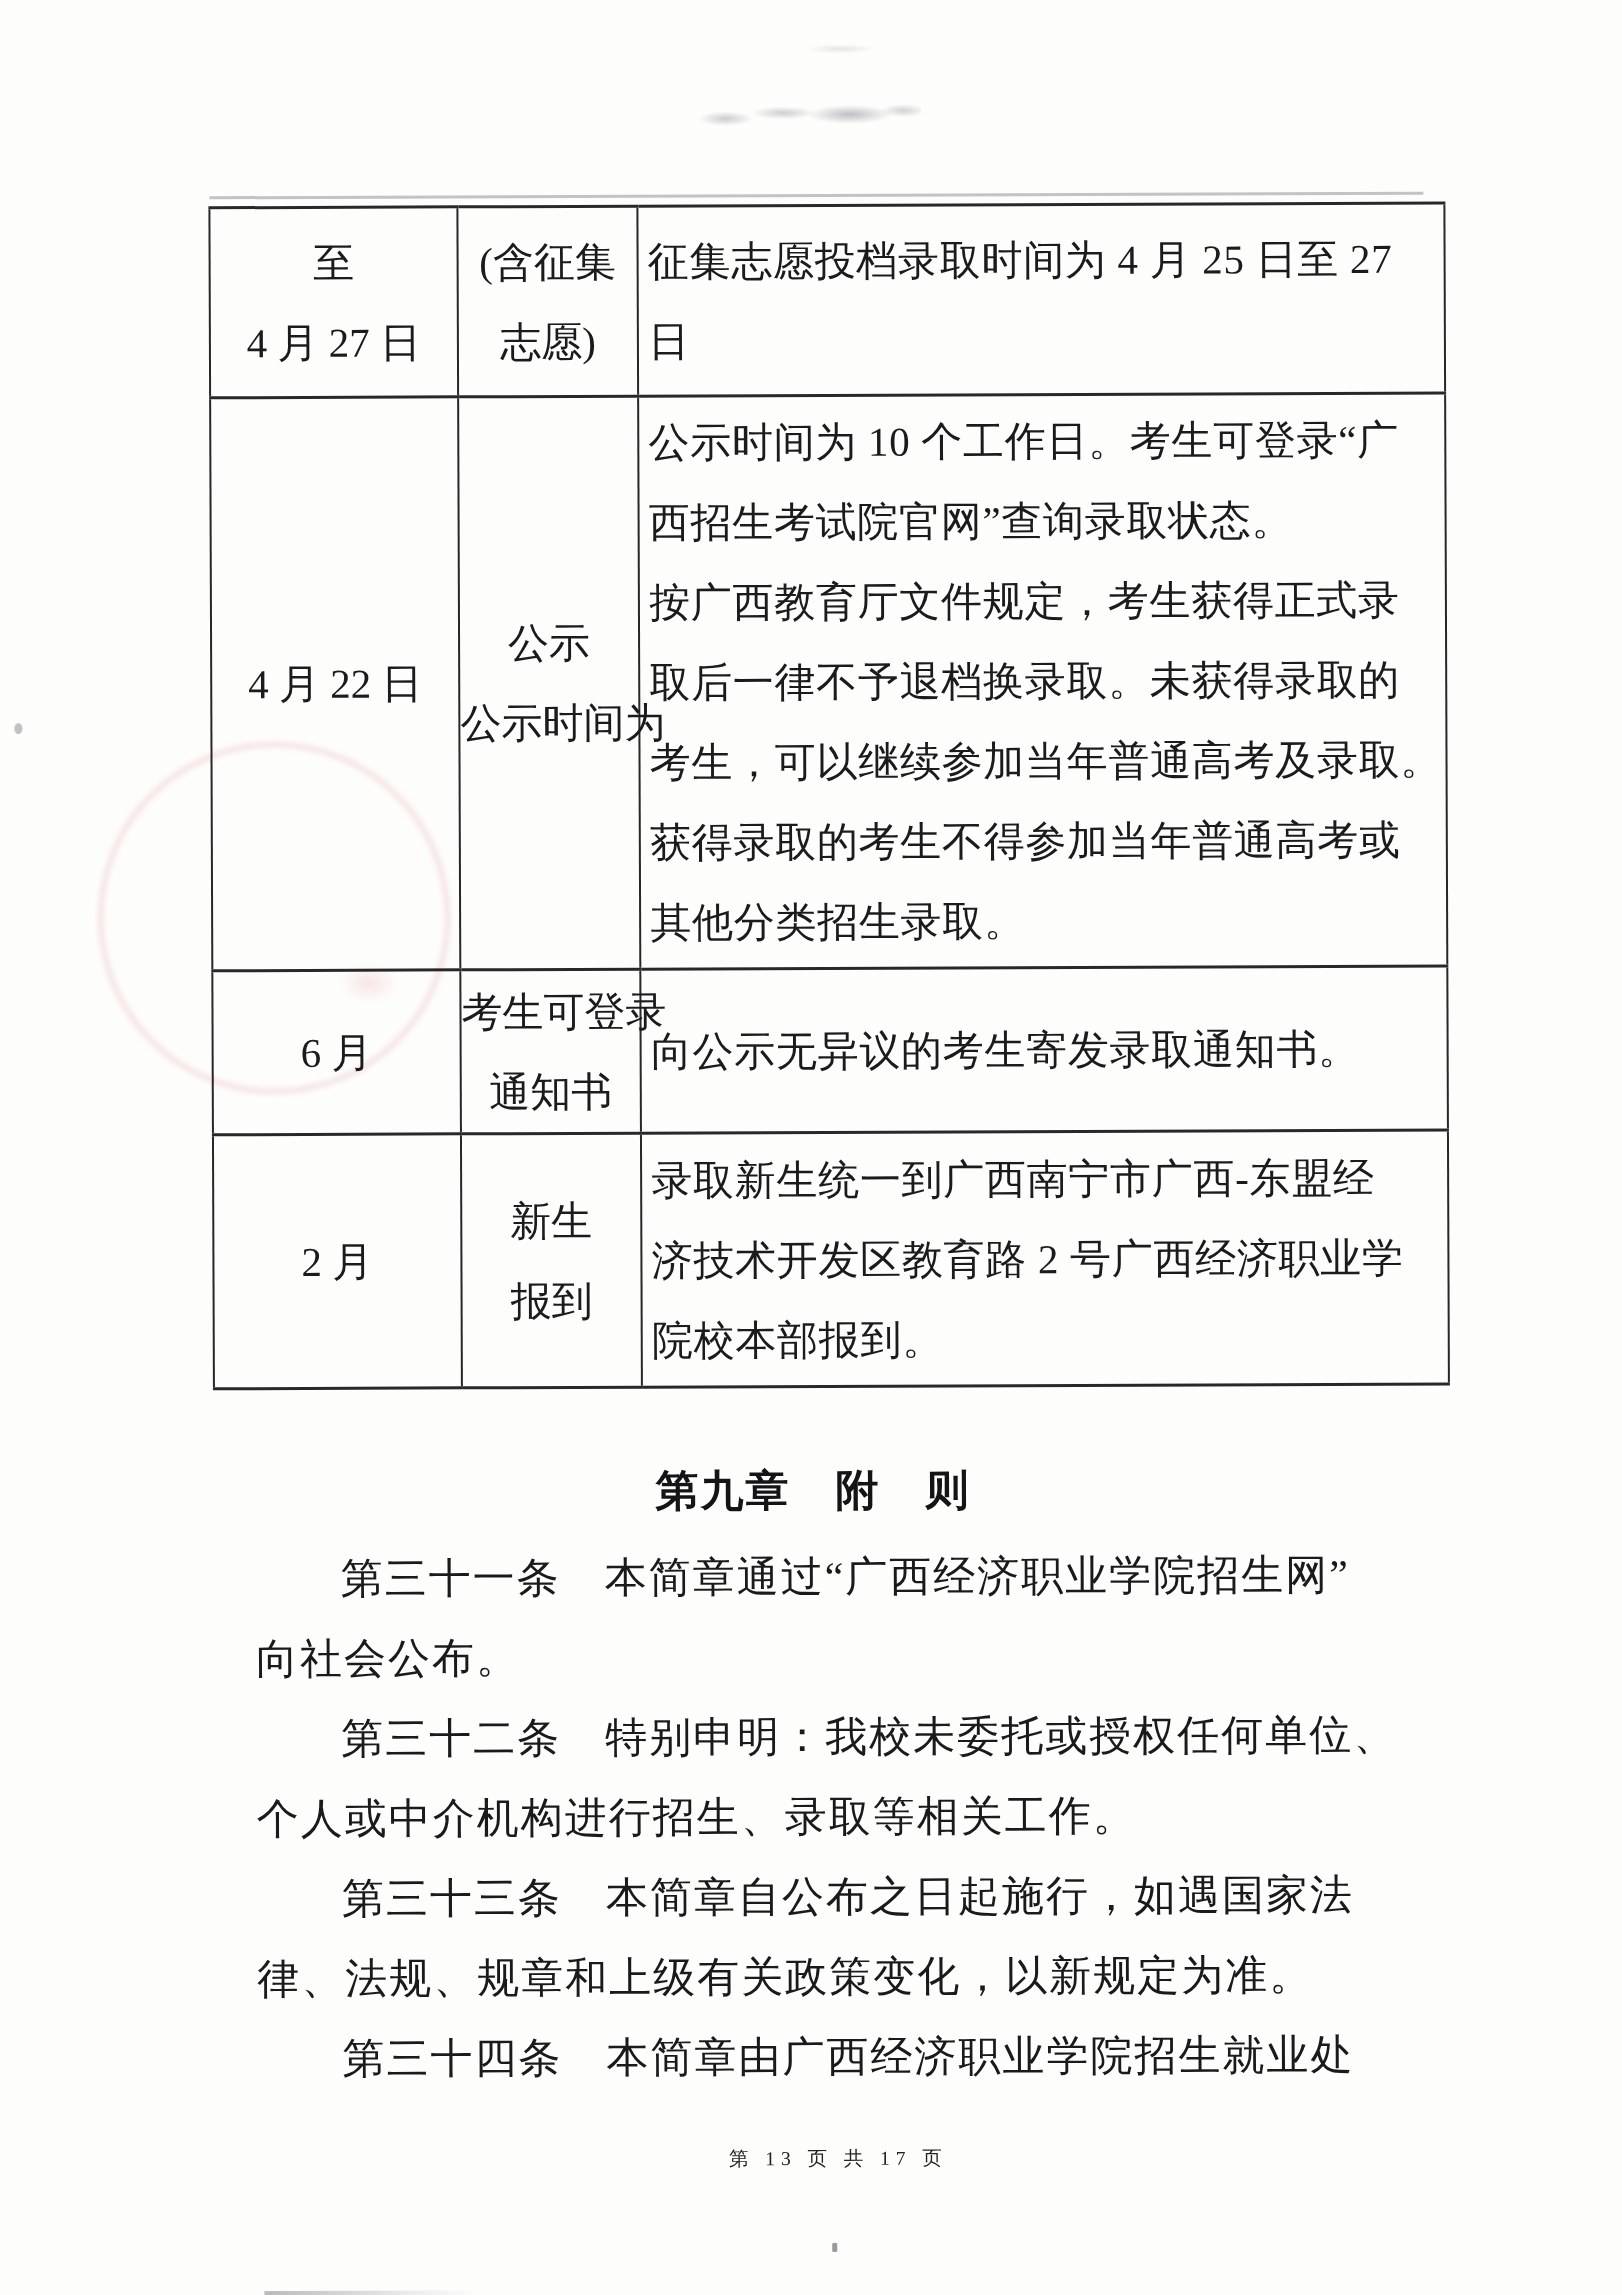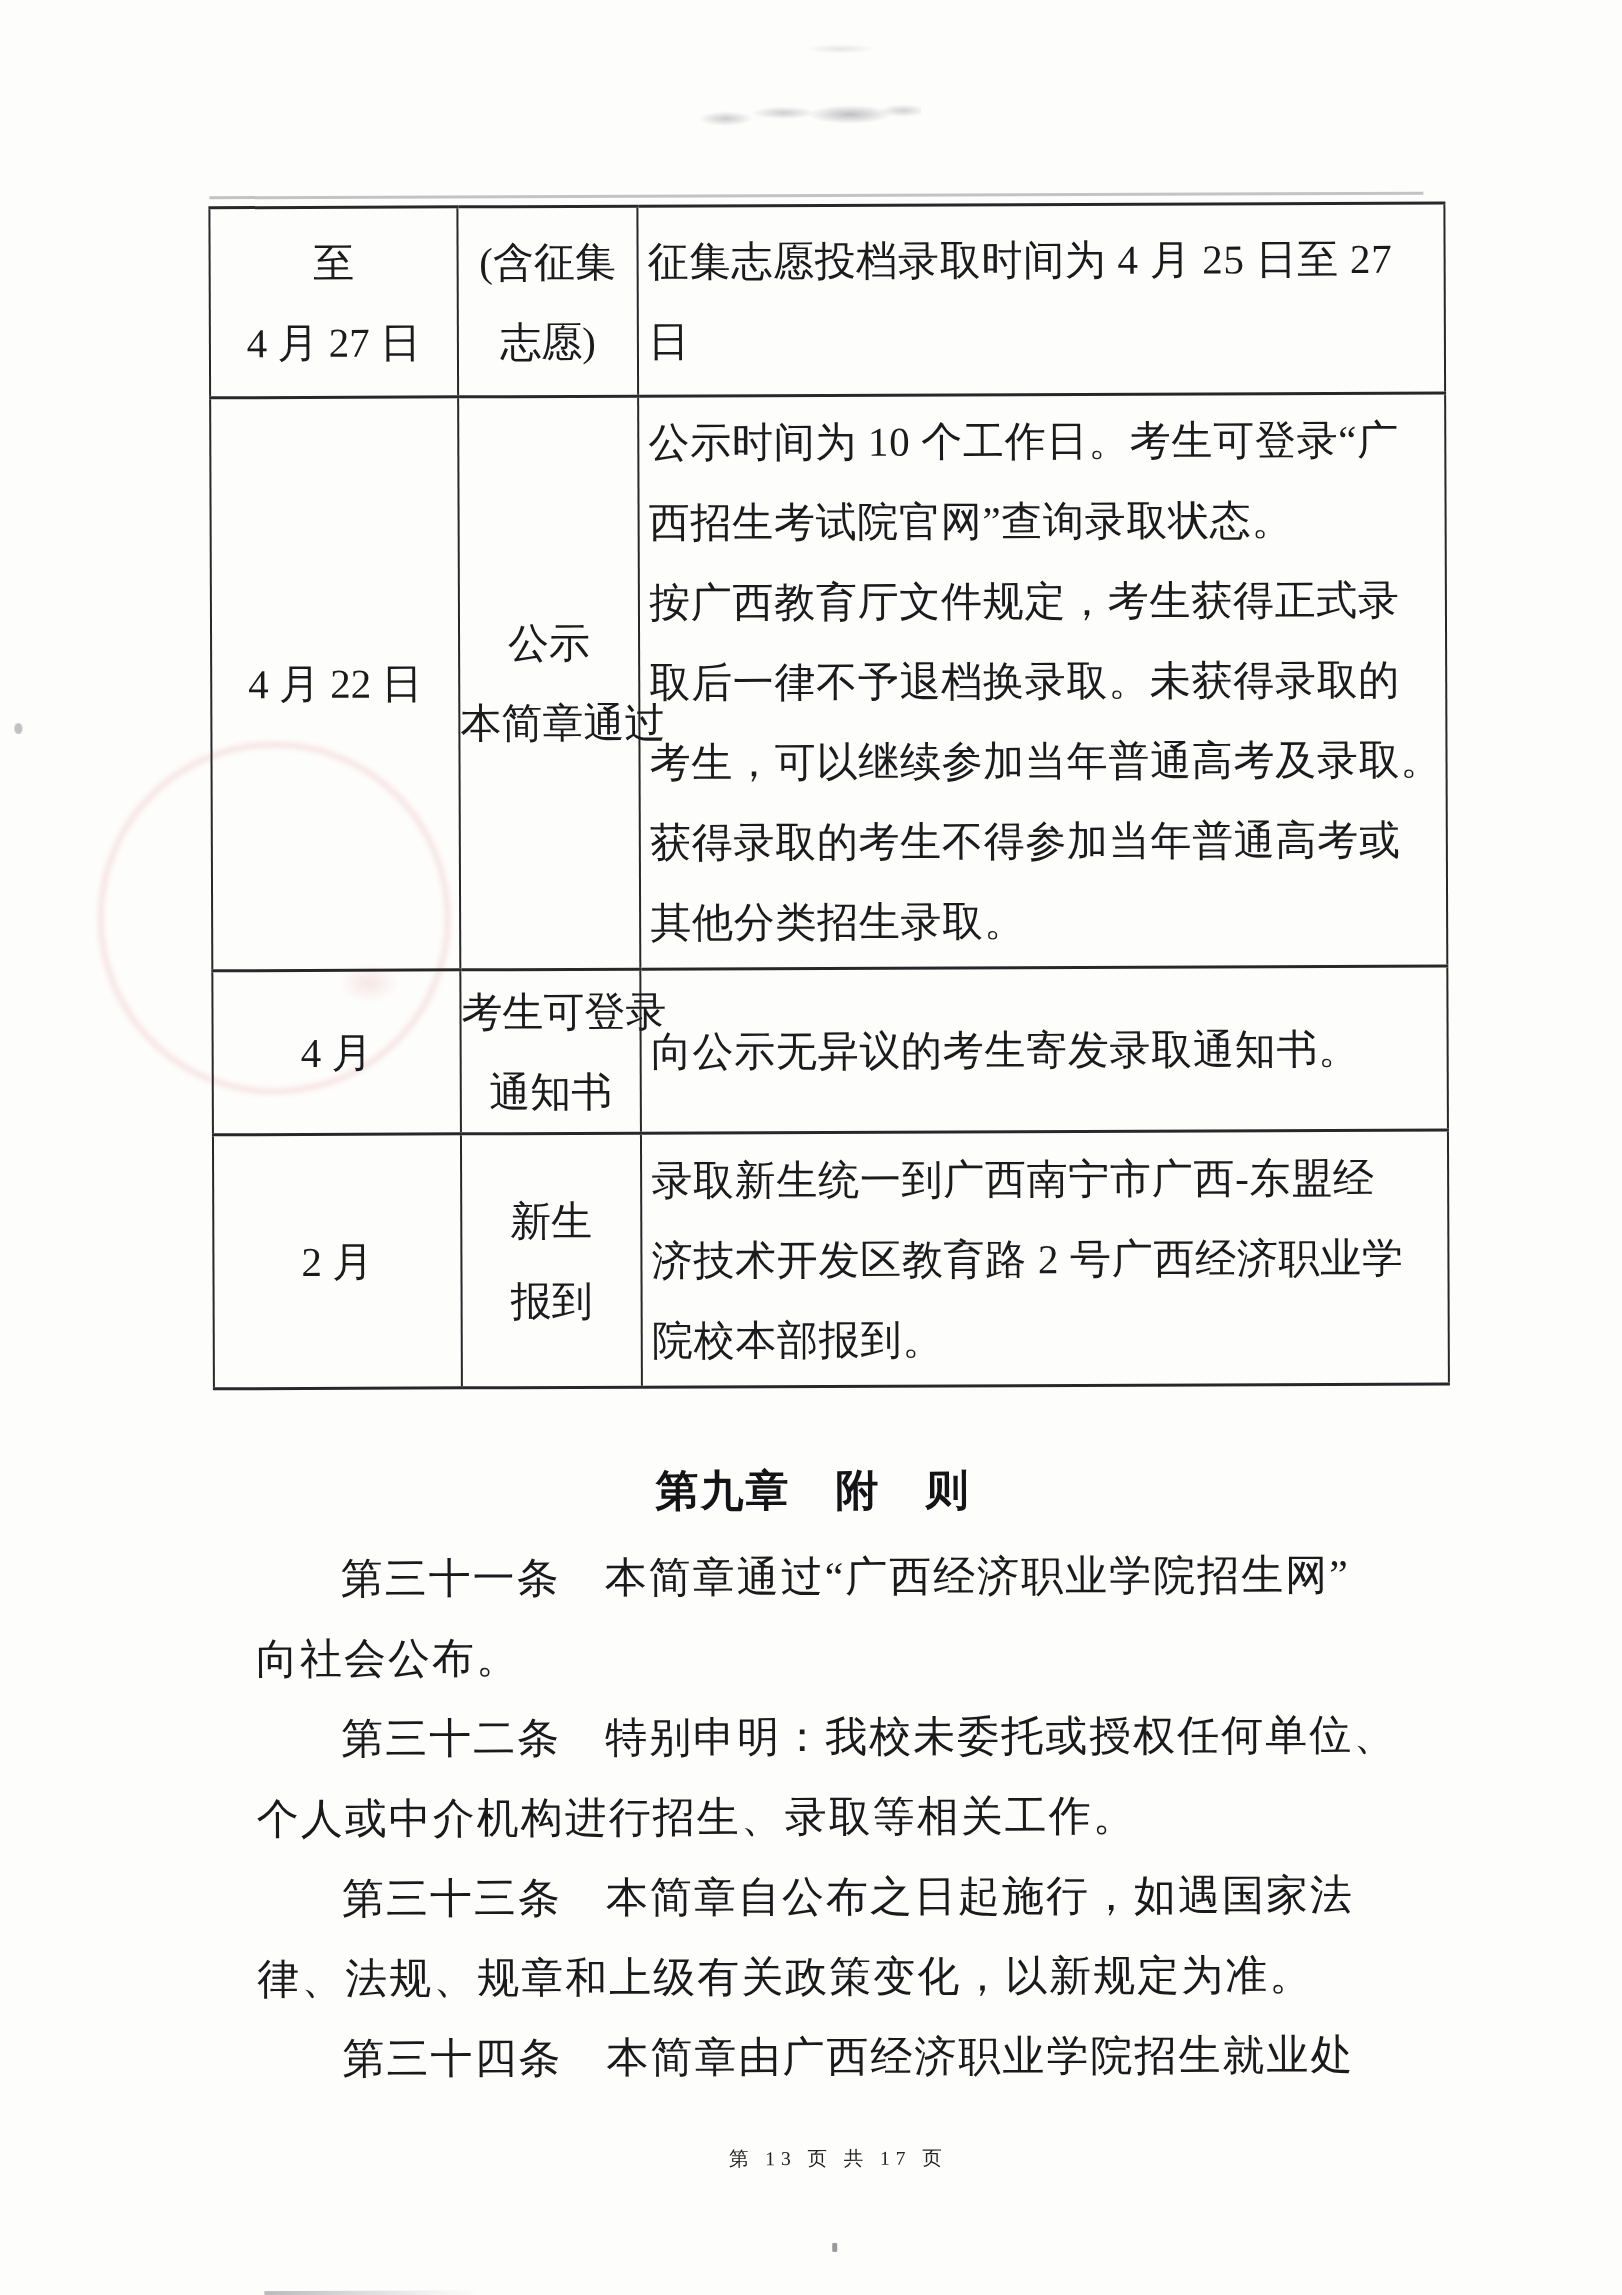--- a/index.html
+++ b/index.html
@@ -126,35 +126,35 @@
             <div class="ln">征集志愿投档录取时间为 4 月 25 日至 27</div>
             <div class="ln">日</div>
           </td>
         </tr>
         <tr class="r2">
           <td class="c-date">
             <div class="ln">4 月 22 日</div>
           </td>
           <td class="c-stage">
             <div class="ln">公示</div>
-            <div class="ln">本简章通过</div>
+            <div class="ln">公示时间为</div>
           </td>
           <td class="c-desc">
             <div class="ln">公示时间为 10 个工作日。考生可登录“广</div>
             <div class="ln">西招生考试院官网”查询录取状态。</div>
             <div class="ln">按广西教育厅文件规定，考生获得正式录</div>
             <div class="ln">取后一律不予退档换录取。未获得录取的</div>
             <div class="ln">考生，可以继续参加当年普通高考及录取。</div>
             <div class="ln">获得录取的考生不得参加当年普通高考或</div>
             <div class="ln">其他分类招生录取。</div>
           </td>
         </tr>
         <tr class="r3">
           <td class="c-date">
-            <div class="ln">4 月</div>
+            <div class="ln">6 月</div>
           </td>
           <td class="c-stage">
             <div class="ln">考生可登录</div>
             <div class="ln">通知书</div>
           </td>
           <td class="c-desc">
             <div class="ln">向公示无异议的考生寄发录取通知书。</div>
           </td>
         </tr>
         <tr class="r4">

